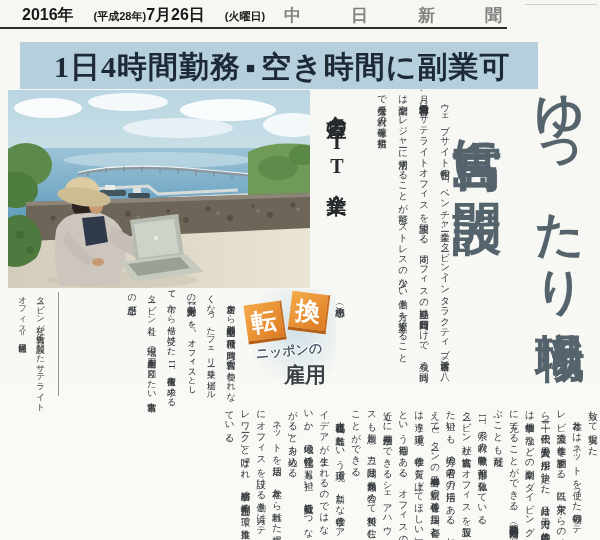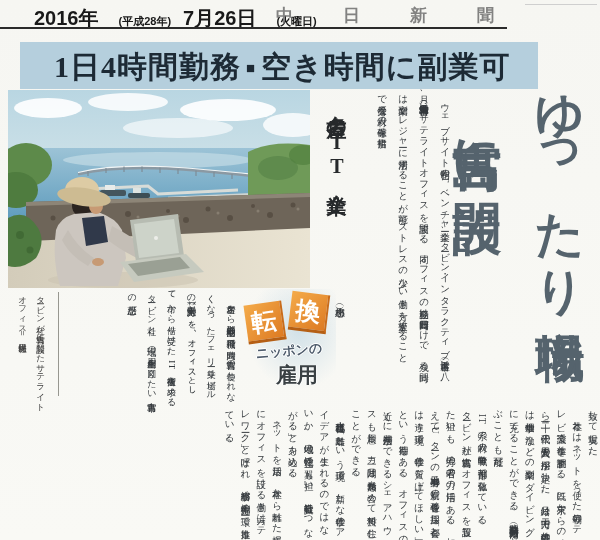--- a/index.html
+++ b/index.html
@@ -3,23 +3,23 @@
 <meta charset="utf-8">
 <style>
   html,body{margin:0;padding:0;background:#e8e8e4;}
   .page{position:relative;width:600px;height:540px;background:linear-gradient(180deg,#f6f6f2,#f9f9f5);
         font-family:"Liberation Serif","DejaVu Serif",serif;color:#33383b;overflow:hidden;}
   .vtext{writing-mode:vertical-rl;text-orientation:mixed;}
   .abs{position:absolute;}
 
   
   .date{left:22px;top:5px;font-family:"Liberation Sans","DejaVu Sans",sans-serif;font-weight:bold;color:#191919;}
-  .date .big{font-size:20px;margin-left:12px;}
+  .date .big{font-size:16px;}
   .date .small{font-size:11px;padding-left:20px;}
-  .paper{left:276px;top:4px;font-size:17px;font-weight:bold;letter-spacing:50px;color:#6e6e6e;opacity:.85;}
+  .paper{left:284px;top:4px;font-size:17px;font-weight:bold;letter-spacing:50px;color:#6e6e6e;opacity:.85;}
   .rule-main{left:0;top:27px;width:507px;height:2px;background:#2b2b2b;}
   .rule-faint{left:525px;top:4px;width:72px;height:1px;background:#cfcfcf;}
 
   
   .banner{left:20px;top:42px;width:518px;height:47px;background:#b5cfdd;}
   .banner-text{position:absolute;left:34px;top:5px;font-size:30px;font-weight:bold;color:#1d2a35;letter-spacing:1px;white-space:nowrap;}
   .banner-sep{font-size:15px;vertical-align:4px;margin:0 5px;}
 
   
   .hl{font-size:49px;font-weight:600;color:#55636d;letter-spacing:2px;line-height:1.1;}
@@ -47,21 +47,21 @@
   .badge{left:242px;top:289px;width:94px;height:106px;
          background:radial-gradient(ellipse at 60% 40%, rgba(165,198,218,.45), rgba(165,198,218,0) 65%);}
   .tag{position:absolute;width:36px;height:36px;display:flex;align-items:center;justify-content:center;
        background:linear-gradient(135deg,#f4ab4a,#dd7a22);color:#fff;font-size:25px;font-weight:bold;
        border-bottom:3px solid #b55f15;border-right:2px solid #c96c1b;}
   .tag1{left:4px;top:14px;transform:rotate(-8deg);}
   .tag2{left:48px;top:4px;transform:rotate(7deg);}
   .badge-sub{position:absolute;left:0;top:53px;width:94px;text-align:center;font-size:13px;font-weight:bold;color:#4e5c6c;
              transform:rotate(-5deg);
              text-shadow:1px 0 0 #fff,-1px 0 0 #fff,0 1px 0 #fff,0 -1px 0 #fff;}
-  .badge-title{position:absolute;left:8px;top:72px;width:94px;text-align:center;font-size:21px;font-weight:bold;color:#3a4144;
+  .badge-title{position:absolute;left:16px;top:72px;width:94px;text-align:center;font-size:21px;font-weight:bold;color:#3a4144;
                text-shadow:1px 0 0 #fff,-1px 0 0 #fff;}
 </style>
 </head>
 <body>
 
 <div class="page">
 
   <div class="abs date">
     <span class="big">2016年</span><span class="small">(平成28年)</span><span class="big">7月26日</span><span class="small">(火曜日)</span>
   </div>

